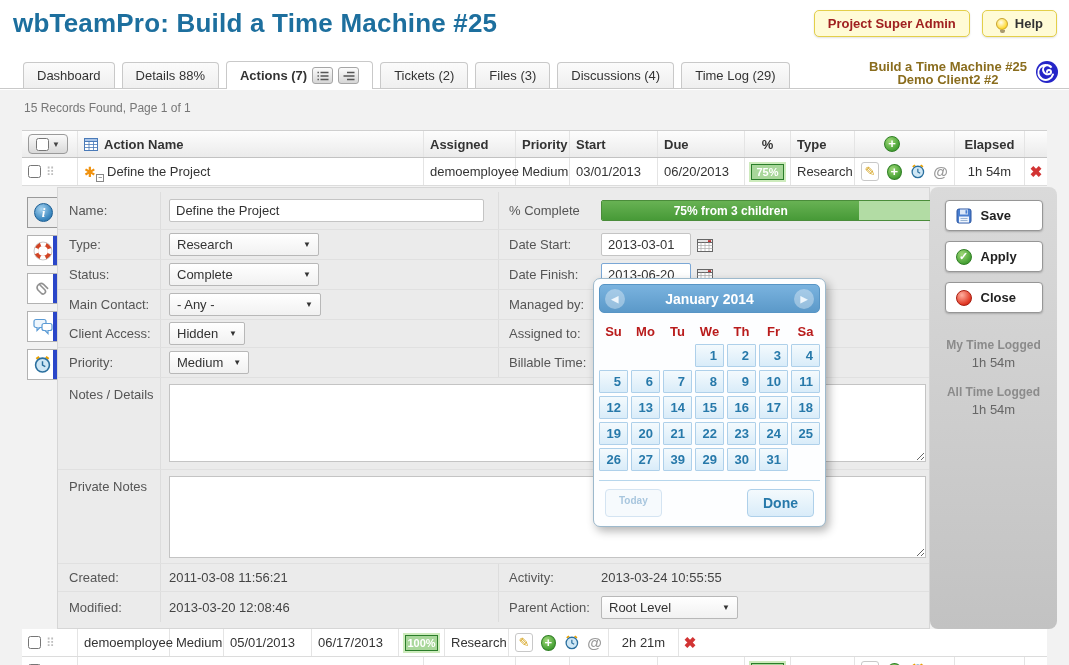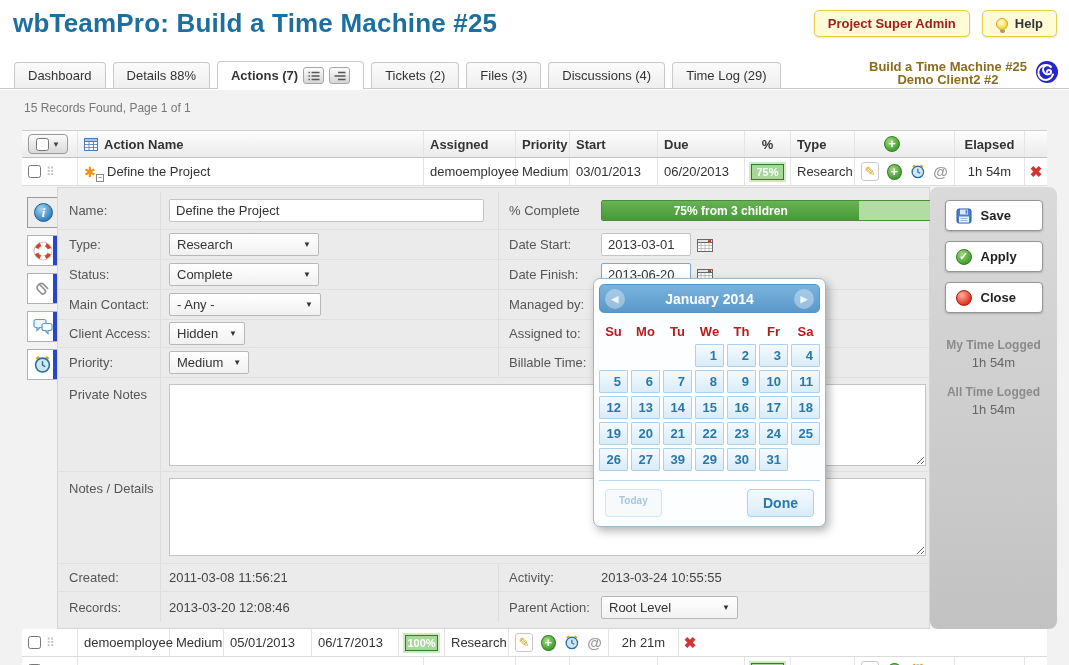--- a/index.html
+++ b/index.html
@@ -17,21 +17,21 @@
   .btn-admin { color:#a02020; }
   .btn-help  { color:#333; }
   .bulb { width:12px; height:12px; border-radius:50%; position:relative; display:inline-block;
     background:radial-gradient(circle at 40% 35%, #fffef0, #ffd92e 70%, #e8b400);
     border:1px solid #c8a430; }
   .bulb::after { content:''; position:absolute; left:3px; bottom:-4px; width:5px; height:3px;
     background:#a89a70; border-radius:0 0 2px 2px; }
 
   
   .tabbar { position:absolute; left:0; right:0; top:61px; height:28px;
-    border-bottom:1px solid #c9c9c9; display:flex; align-items:flex-end; padding-left:14px; gap:7px; }
+    border-bottom:1px solid #c9c9c9; display:flex; align-items:flex-end; padding-left:23px; gap:7px; }
   .tab { height:26px; padding:0 13px; display:flex; align-items:center;
     background:linear-gradient(#fbfbfb,#efefef); border:1px solid #c9c9c9; border-bottom:none;
     border-radius:4px 4px 0 0; color:#333; cursor:pointer; white-space:nowrap; }
   .tab.active { background:#fff; font-weight:bold; height:28px; margin-bottom:-1px; gap:5px; }
   .view-btn { width:21px; height:17px; border:1px solid #a6a6a6; border-radius:3px;
     background:linear-gradient(#fcfcfc,#d6d6d6); display:inline-flex; align-items:center;
     justify-content:center; cursor:pointer; }
   .project-ref { position:absolute; right:42px; top:60px; text-align:center; font-size:13px;
     font-weight:bold; color:#8a6d1e; line-height:13px; }
   .logo { position:absolute; right:10px; top:60px; }
@@ -427,47 +427,47 @@
           <div class="flabel">Priority:</div>
           <div class="ffield">
             <span class="fakeselect" style="width:80px;">
               <span>Medium</span>
                 <span class="caret">▼</span>
             </span>
           </div>
           <div class="rlabel">Billable Time:</div>
         </div>
 
+        <div class="frow notesrow" style="height:92px;">
+          <div class="flabel">Notes / Details</div>
+          <div class="ffield" style="padding-top:6px;">
+            <textarea class="notes" style="height: 78px;"></textarea>
+          </div>
+        </div>
+
         <div class="frow notesrow" style="height:94px;">
           <div class="flabel">Private Notes</div>
           <div class="ffield" style="padding-top:6px;">
             <textarea class="notes" style="height: 82px;"></textarea>
-          </div>
-        </div>
-
-        <div class="frow notesrow" style="height:92px;">
-          <div class="flabel">Notes / Details</div>
-          <div class="ffield" style="padding-top:6px;">
-            <textarea class="notes" style="height: 78px;"></textarea>
           </div>
         </div>
 
         <div class="frow" style="height:28px;">
           <div class="flabel">Created:</div>
           <div class="ffield">
               <span class="dtval">2011-03-08 11:56:21</span>
             </div>
           <div class="rlabel">Activity:</div>
           <div class="rfield">
               <span class="dtval">2013-03-24 10:55:55</span>
             </div>
         </div>
 
         <div class="frow" style="height:30px; border-bottom:none;">
-          <div class="flabel">Records:</div>
+          <div class="flabel">Modified:</div>
           <div class="ffield">
               <span class="dtval">2013-03-20 12:08:46</span>
             </div>
           <div class="rlabel">Parent Action:</div>
           <div class="rfield">
             <span class="fakeselect" style="width:137px;">
               <span>Root Level</span>
                 <span class="caret">▼</span>
             </span>
           </div>

